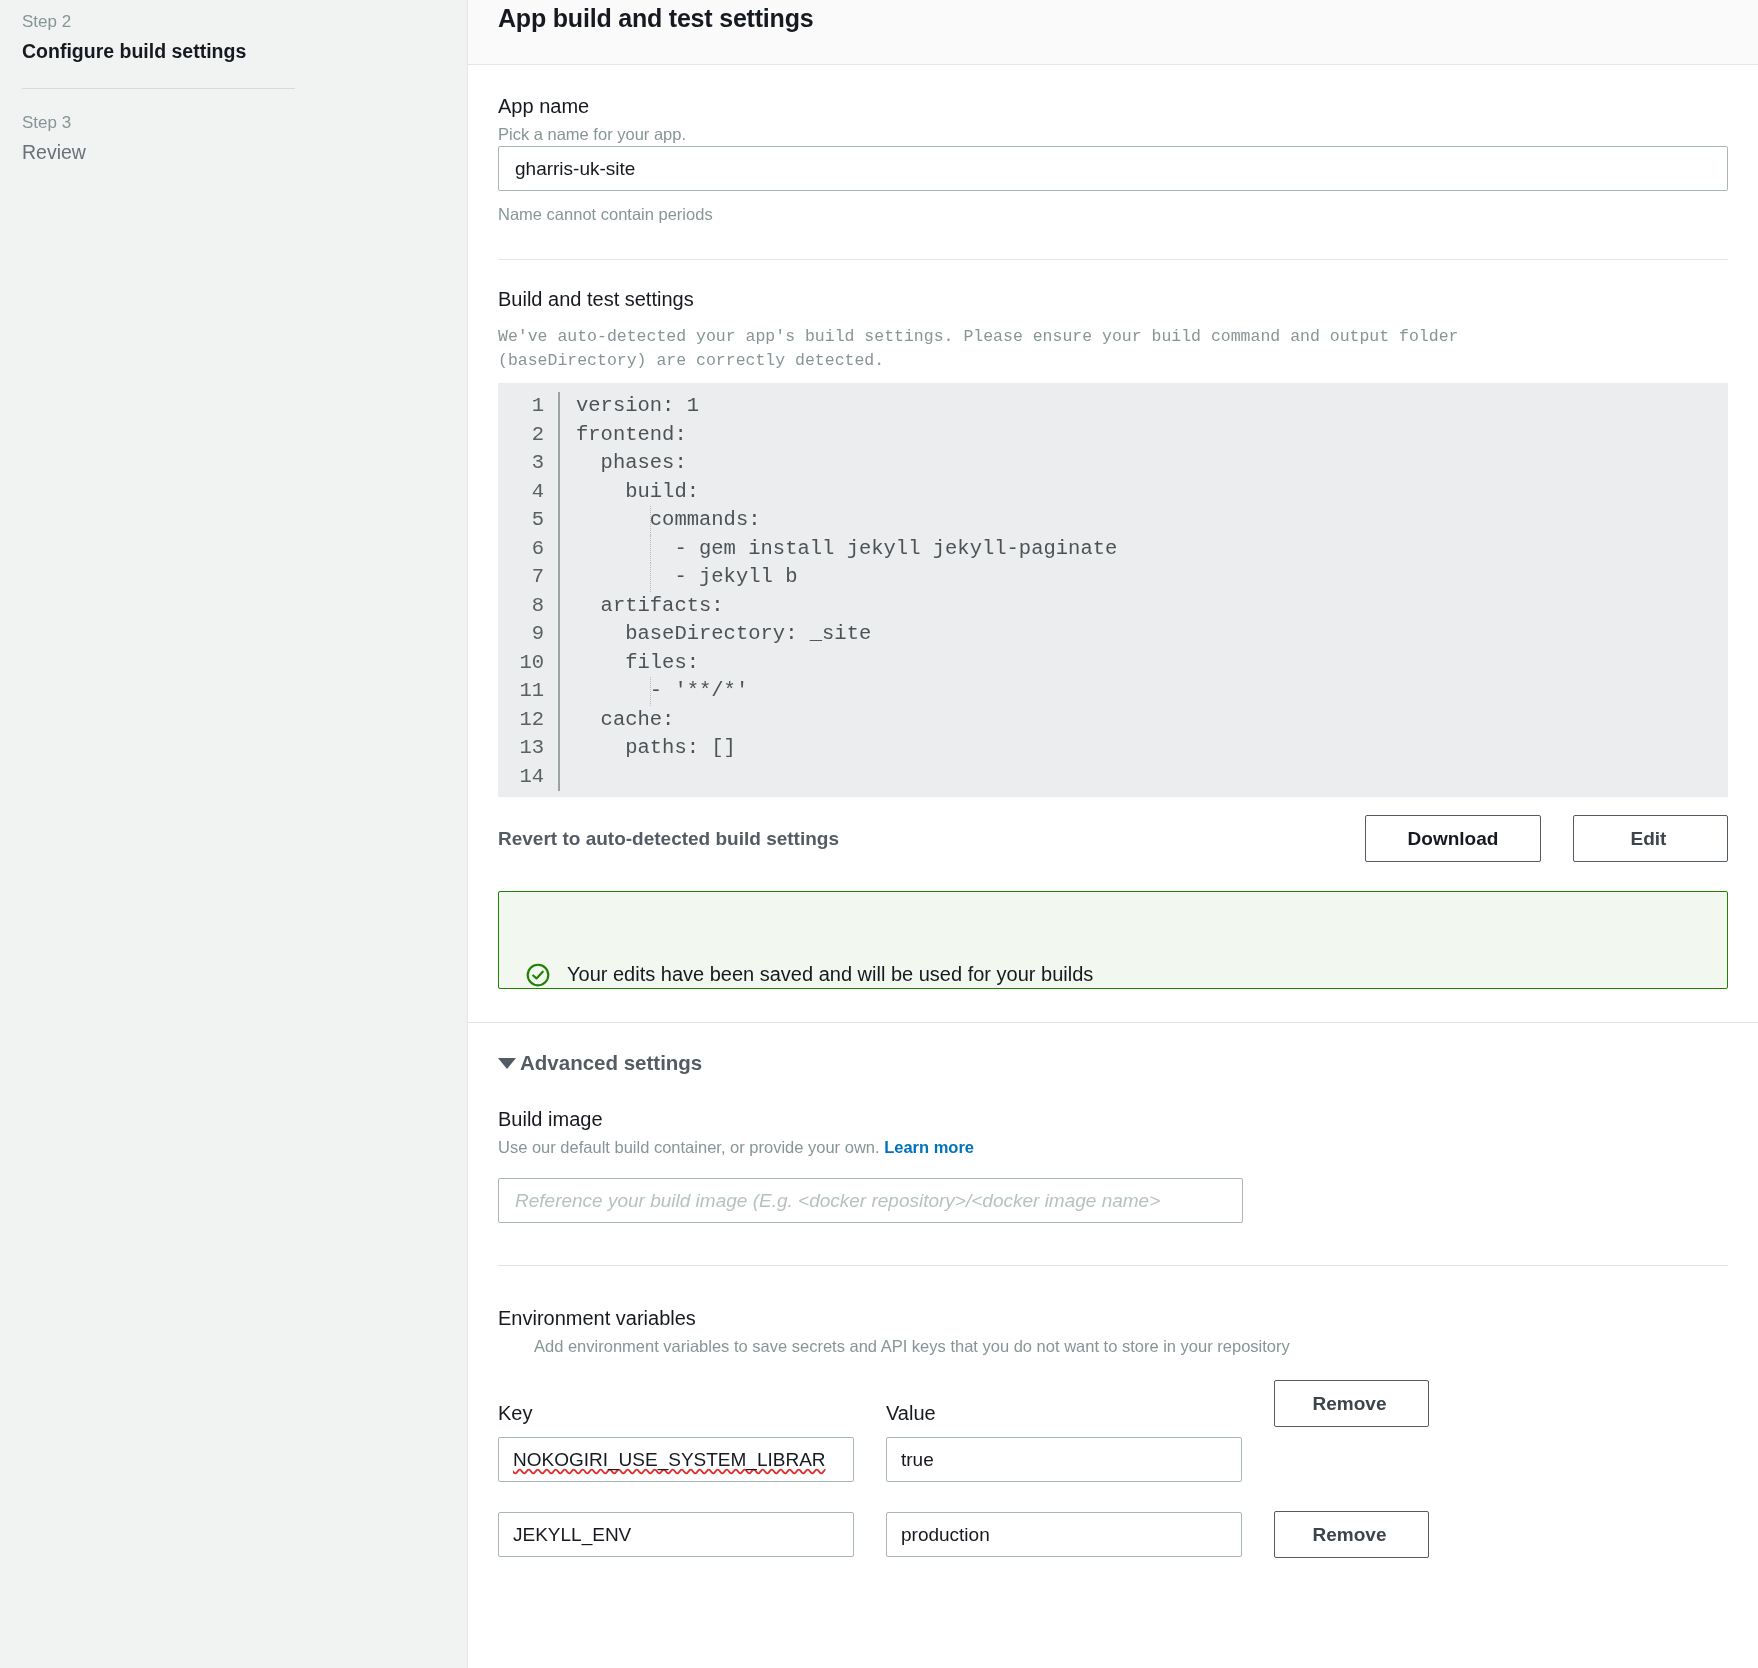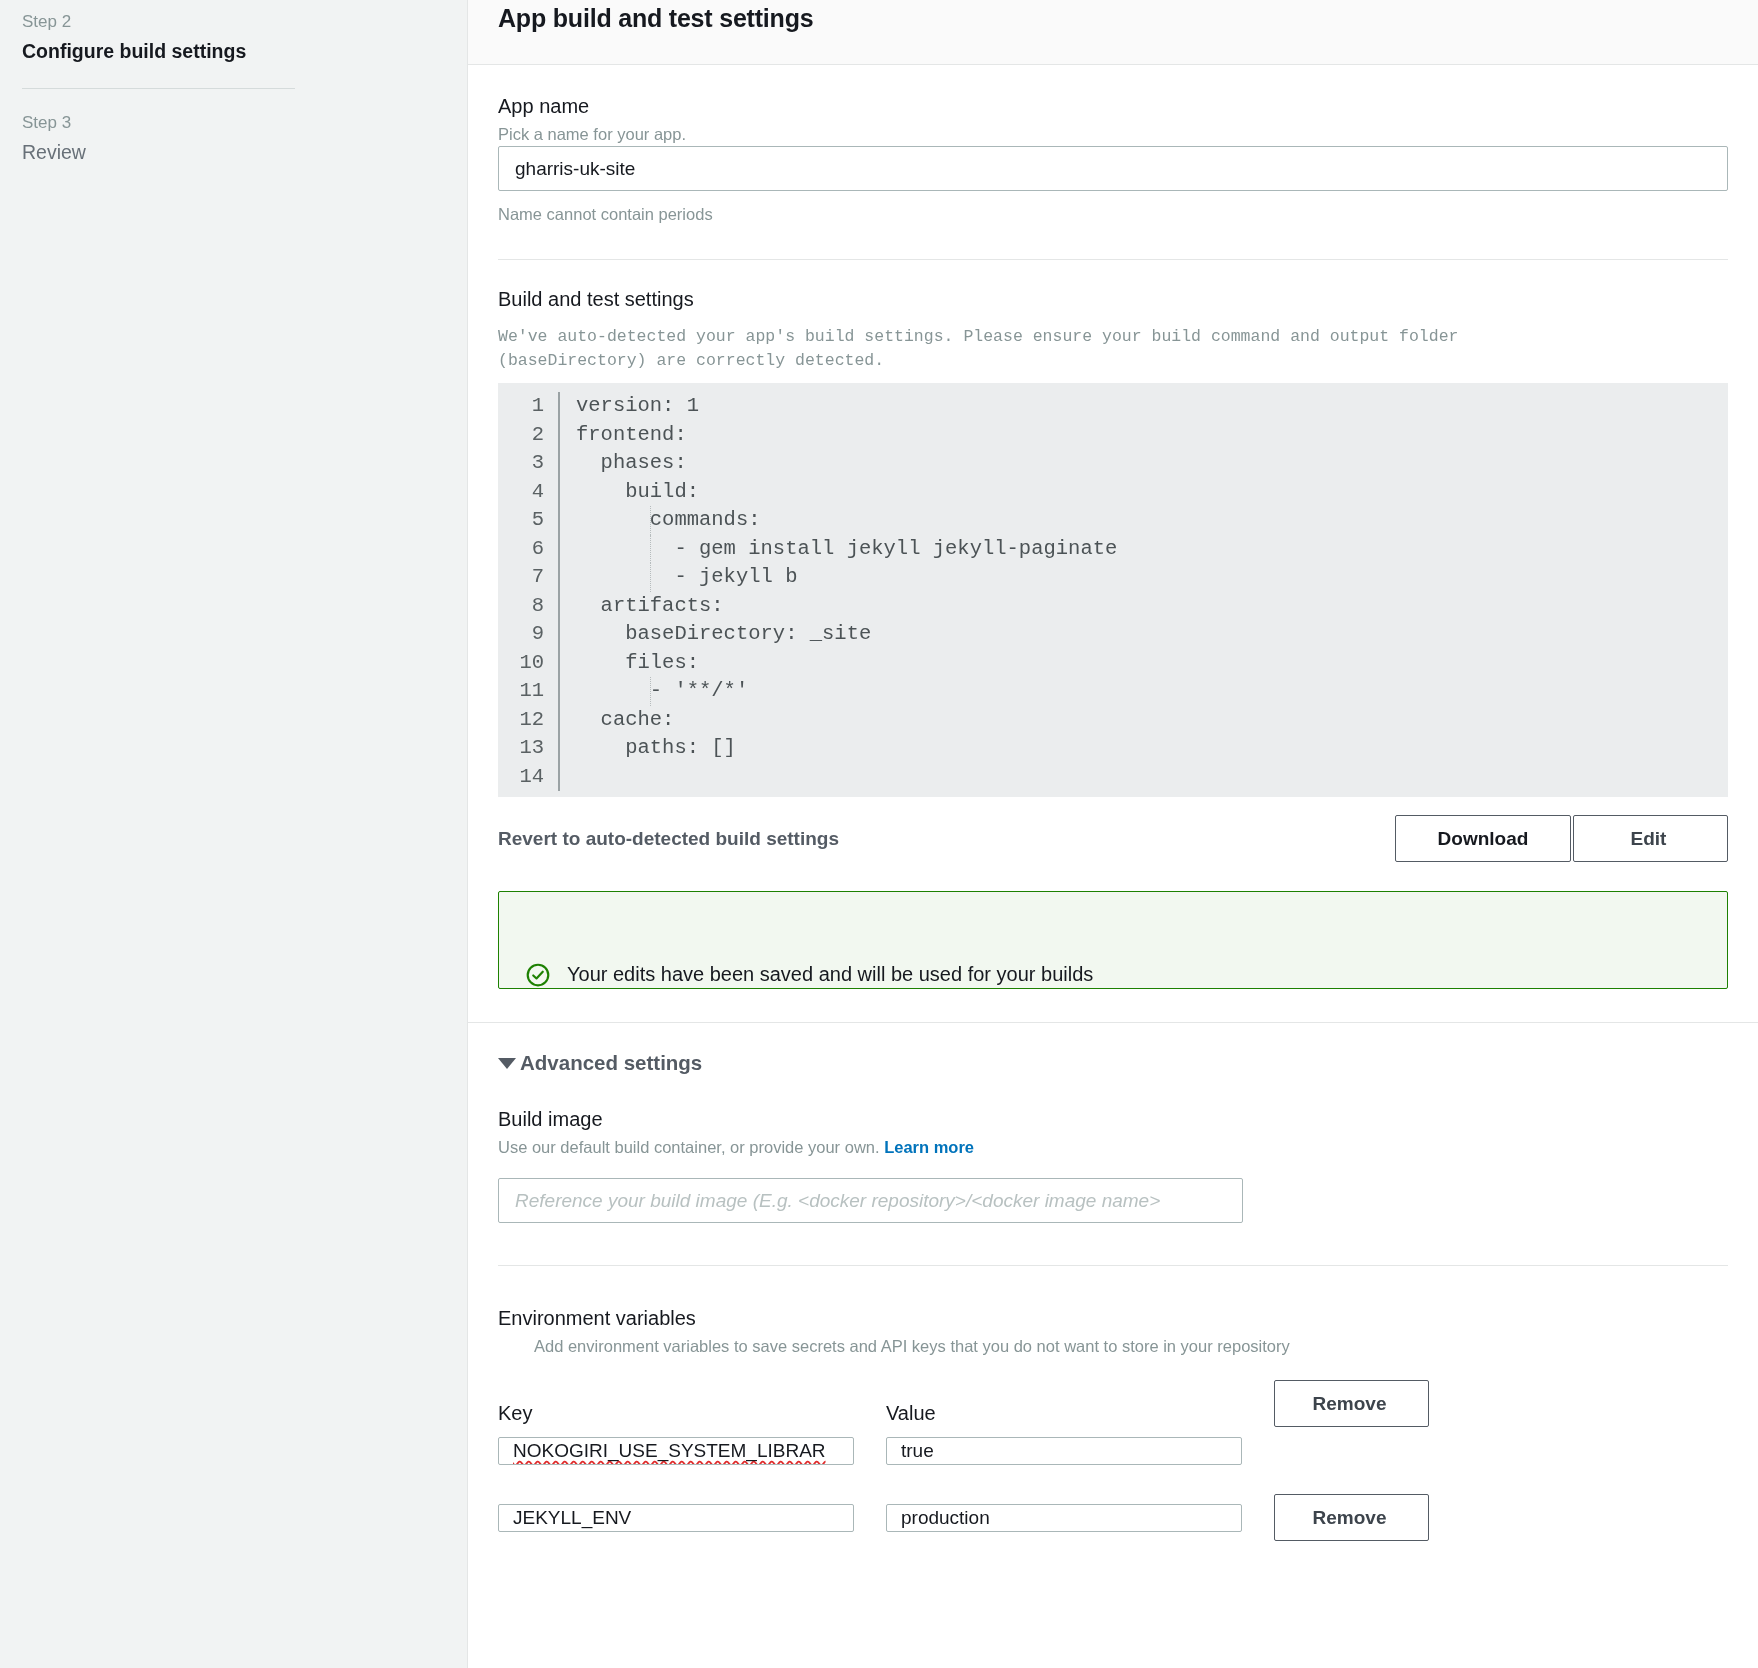--- a/index.html
+++ b/index.html
@@ -144,21 +144,21 @@
     align-items: center;
     justify-content: space-between;
     padding: 18px 30px 0 30px;
   }
   .link-action {
     font-size: 19px;
     font-weight: 700;
     color: #545b64;
     cursor: pointer;
   }
-  .btn-group { display: flex; gap: 2px; }
+  .btn-group { display: flex; gap: 32px; }
   .btn {
     min-width: 176px;
     height: 47px;
     border: 1px solid #545b64;
     border-radius: 2px;
     background: #ffffff;
     color: #16191f;
     font-family: "Liberation Sans", sans-serif;
     font-size: 19px;
     font-weight: 700;
@@ -233,21 +233,21 @@
     display: flex;
     align-items: center;
     gap: 32px;
   }
   .spell {
     text-decoration: underline wavy #e02c2c;
     text-decoration-skip-ink: none;
     text-underline-offset: 3px;
   }
   .env-input {
-    height: 28px;
+    height: 45px;
     display: flex;
     align-items: center;
     padding: 0 14px;
     border: 1px solid #aab7b8;
     border-radius: 2px;
     background: #fff;
     font-size: 19px;
     color: #16191f;
     overflow: hidden;
     white-space: nowrap;

